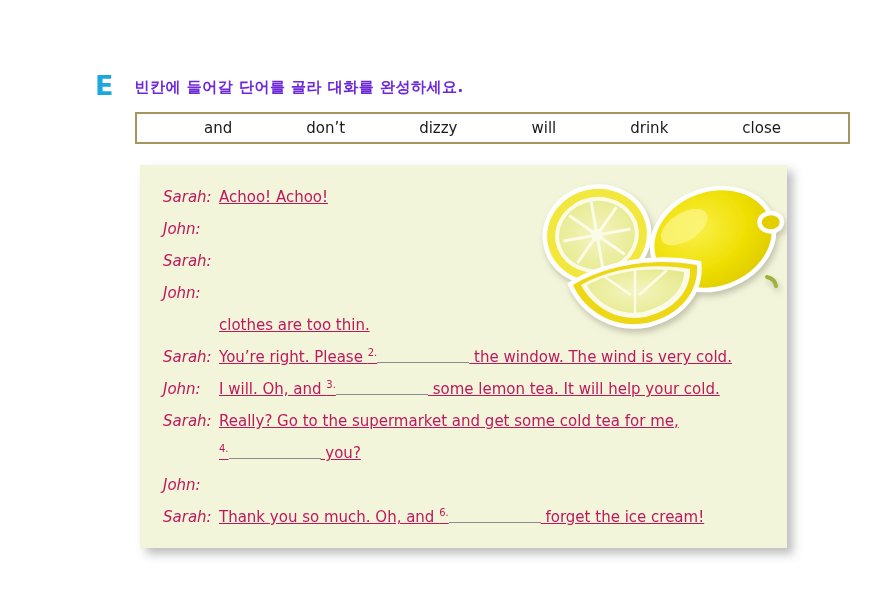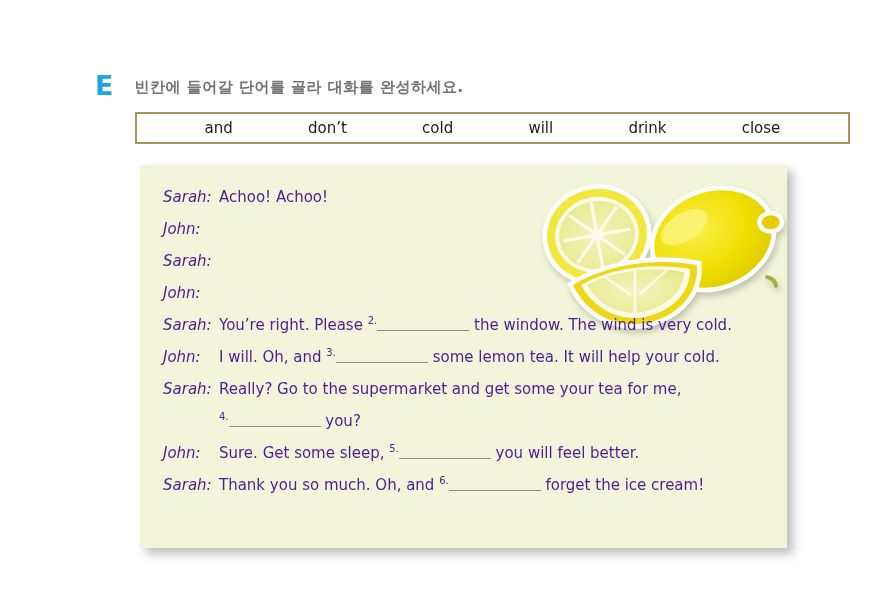--- a/index.html
+++ b/index.html
@@ -20,21 +20,21 @@
   .section-letter {
     color: #1ba7e0;
     font-size: 27px; font-weight: bold;
     line-height: 28px;
     letter-spacing: 1px;
   }
   .section-instruction {
     margin-left: 20px;
     padding-top: 6px;
     font-size: 15px; font-weight: bold;
-    color: #737373;
+    color: #6d28d9;
     letter-spacing: 0.5px;
   }
 
   
   .word-bank {
     position: absolute; left: 135px; top: 112px;
     width: 651px; height: 28px;
     background: #ffffff;
     border: 2px solid #a59660;
     display: flex;
@@ -53,30 +53,30 @@
     background: #f3f5da;
     box-shadow: 6px 6px 9px rgba(110,110,110,0.45);
     padding-top: 16px;
     box-sizing: border-box;
   }
   .dlg-row {
     display: flex;
     padding-left: 23px;
     line-height: 32px;
     font-size: 15px;
-    color: #4c1d95;
+    color: #be185d;
     position: relative;
     z-index: 2;
   }
   .speaker {
     width: 56px;
     flex: 0 0 56px;
     font-style: italic;
   }
-  .line-text { flex: 1; white-space: nowrap; }
+  .line-text { flex: 1; white-space: nowrap; text-decoration: underline; }
   .blank { white-space: nowrap; }
   .blank-num {
     font-size: 10px;
     vertical-align: 6px;
     line-height: 0;
   }
   .blank-line {
     display: inline-block;
     width: 92px;
     height: 13px;
@@ -98,21 +98,21 @@
 <div class="stage">
 
   <div class="section-header">
     <span class="section-letter">E</span>
     <span class="section-instruction">빈칸에 들어갈 단어를 골라 대화를 완성하세요.</span>
   </div>
 
   <div class="word-bank">
       <span class="word">and</span>
       <span class="word">don’t</span>
-      <span class="word">cold</span>
+      <span class="word">dizzy</span>
       <span class="word">will</span>
       <span class="word">drink</span>
       <span class="word">close</span>
     </div>
 
   <div class="dialogue-box">
 
     <svg class="lemon-art" viewBox="0 0 252 168" xmlns="http://www.w3.org/2000/svg">
       <defs>
         <radialGradient id="lemonBody" cx="40%" cy="35%" r="75%">
@@ -175,38 +175,41 @@
         <div class="dlg-row">
           <span class="speaker">John:</span>
         </div>
         <div class="dlg-row">
           <span class="speaker">Sarah:</span>
         </div>
         <div class="dlg-row">
           <span class="speaker">John:</span>
         </div>
         <div class="dlg-row">
+          <span class="speaker"></span>
+          <span class="line-text">clothes are too thin.</span>
+        </div>
+        <div class="dlg-row">
           <span class="speaker">Sarah:</span>
           <span class="line-text">You’re right. Please <span class="blank"><span class="blank-num">2.</span><span class="blank-line"></span></span> the window. The wind is very cold.</span>
         </div>
         <div class="dlg-row">
           <span class="speaker">John:</span>
           <span class="line-text">I will. Oh, and <span class="blank"><span class="blank-num">3.</span><span class="blank-line"></span></span> some lemon tea. It will help your cold.</span>
         </div>
         <div class="dlg-row">
           <span class="speaker">Sarah:</span>
-          <span class="line-text">Really? Go to the supermarket and get some your tea for me,</span>
+          <span class="line-text">Really? Go to the supermarket and get some cold tea for me,</span>
         </div>
         <div class="dlg-row">
           <span class="speaker"></span>
           <span class="line-text"><span class="blank"><span class="blank-num">4.</span><span class="blank-line"></span></span> you?</span>
         </div>
         <div class="dlg-row">
           <span class="speaker">John:</span>
-          <span class="line-text">Sure. Get some sleep, <span class="blank"><span class="blank-num">5.</span><span class="blank-line"></span></span> you will feel better.</span>
         </div>
         <div class="dlg-row">
           <span class="speaker">Sarah:</span>
           <span class="line-text">Thank you so much. Oh, and <span class="blank"><span class="blank-num">6.</span><span class="blank-line"></span></span> forget the ice cream!</span>
         </div>
       </div>
   </div>
 
 </div>
 

